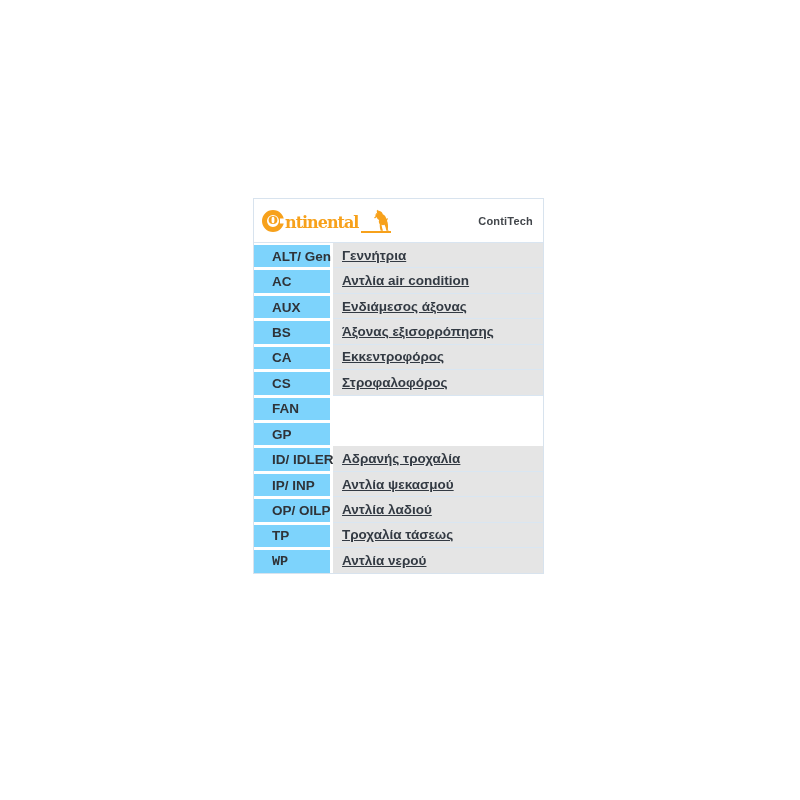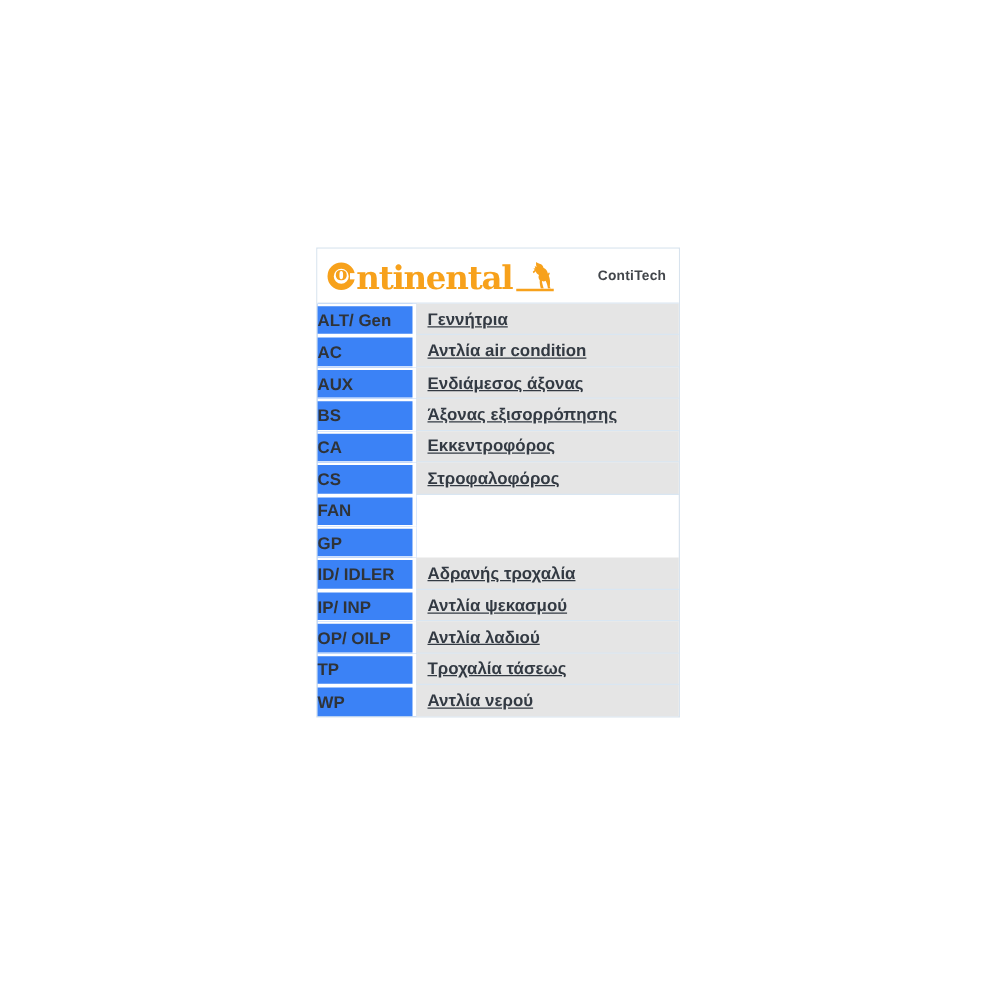--- a/index.html
+++ b/index.html
@@ -26,49 +26,49 @@
   }
   .logo-ring-gap{
     position:absolute;right:-5px;top:50%;transform:translateY(-50%);
     width:4px;height:5px;background:#ffffff;
   }
   .logo-ring-letter{
     font-family:"DejaVu Serif", serif;font-weight:bold;font-size:15px;
     color:#f7a11b;line-height:1;margin-top:-2px;
   }
   .logo-rest{
-    font-family:"DejaVu Serif", serif;font-weight:bold;font-size:26px;
+    font-family:"DejaVu Serif", serif;font-weight:bold;font-size:16px;
     letter-spacing:-1px;line-height:20px;color:#f7a11b;margin-left:1px;
   }
   .logo-horse{position:relative;margin-left:3px;width:30px;height:24px;}
   .logo-horse svg{position:absolute;right:2px;top:0;}
   .logo-horse .ground{
     position:absolute;left:0;bottom:0;width:30px;height:2px;background:#f7a11b;
   }
   .subbrand{
     font-size:11px;font-weight:bold;color:#42464b;letter-spacing:.2px;
   }
   
   .legend{display:block;}
   .row{display:flex;height:25.43px;}
   .cell-code{
-    box-sizing:border-box;width:79px;background:#3b82f6;
+    box-sizing:border-box;width:79px;background:#7dd3fc;
     border-top:2px solid #ffffff;border-bottom:1px solid #ffffff;
     border-right:3px solid #ffffff;
-    display:flex;align-items:center;padding-left:0;
+    display:flex;align-items:center;padding-left:18px;
     font-weight:bold;font-size:13.5px;color:#2f3338;white-space:nowrap;
   }
   .cell-desc{
     box-sizing:border-box;flex:1;background:#e5e5e5;
     border-bottom:1px solid #d9e6f2;
     display:flex;align-items:center;padding-left:9px;
     font-weight:bold;font-size:13.5px;color:#333a43;white-space:nowrap;text-decoration:underline;
   }
   .row:last-child .cell-desc{border-bottom:none;}
-  .row:last-child .cell-code{border-bottom:none;}
+  .row:last-child .cell-code{border-bottom:none;font-family:Liberation Mono, monospace;}
 </style>
 </head>
 <body>
 
 <div class="card">
 
   <div class="brand-header">
     <div class="logo" aria-label="Continental">
       <span class="logo-ring">
         <span class="logo-ring-gap"></span>

